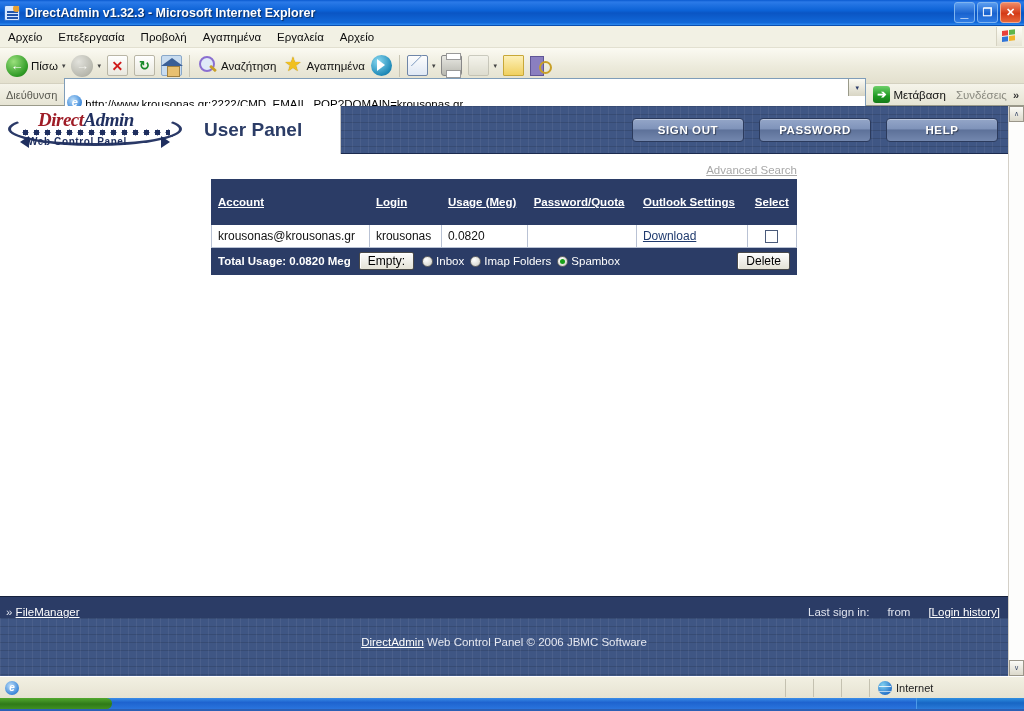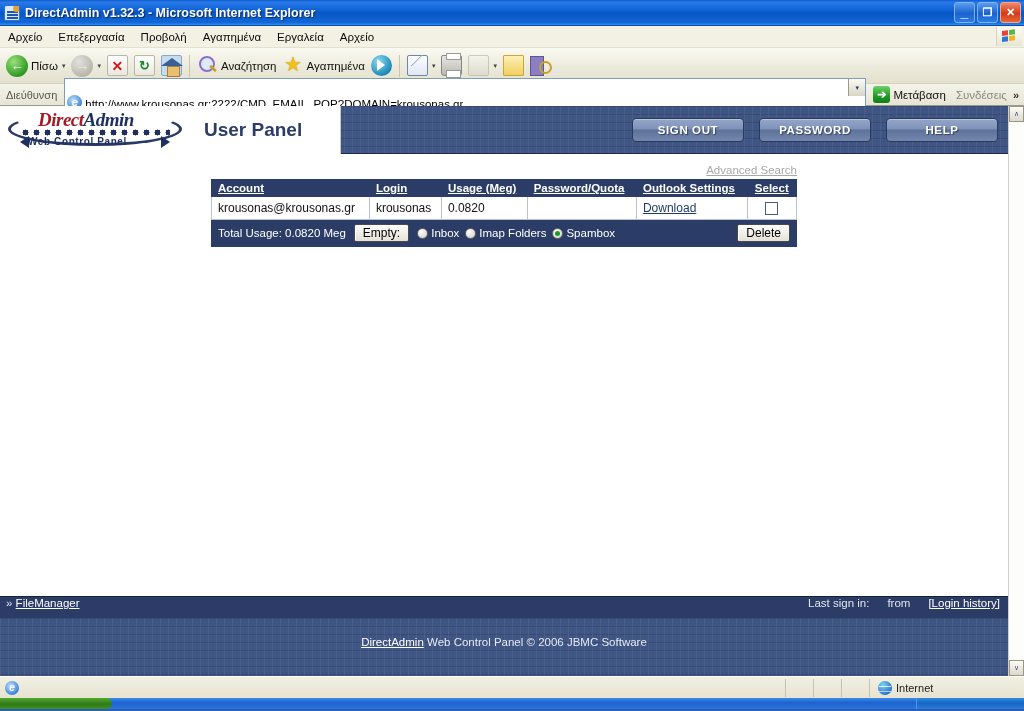--- a/index.html
+++ b/index.html
@@ -240,41 +240,41 @@
     font-size:12.5px; color:#1f3a6e; text-decoration:underline; cursor:pointer;
   }
   .tablewrap { width:586px; margin:10px auto 0; }
   .advsearch {
     text-align:right; font-size:11.5px; color:#a8a8a8; text-decoration:underline;
     margin-bottom:3px; cursor:pointer;
   }
   table.da { border-collapse:collapse; width:100%; font-size:12px; }
   table.da th {
     background:#2b3c66; color:#fff; font-size:11.5px; font-weight:bold;
-    text-align:left; padding:2px 6px; border:1px solid #2b3c66;
+    text-align:left; padding:16px 6px; border:1px solid #2b3c66;
     white-space:nowrap;
   }
   table.da th span { text-decoration:underline; cursor:pointer;}
   table.da th.ctr { text-align:center; }
   table.da td {
     background:#fff; color:#111; padding:4px 6px;
     border:1px solid #b9c2d4; white-space:nowrap;
   }
   table.da td.ctr { text-align:center; }
   table.da td a { color:#1f3a6e; text-decoration:underline; cursor:pointer;}
   .cb {
     width:13px;height:13px;border:1px solid #4a5a7a;background:#fff;
     display:inline-block; vertical-align:middle; cursor:pointer;
   }
   .totalbar {
     background:#2b3c66; color:#fff; font-size:11.5px;
     display:flex; align-items:center; gap:8px;
     padding:4px 6px; border:1px solid #2b3c66; border-top:none;
   }
-  .totalbar .tl { flex:0 0 auto; }
+  .totalbar .tl { flex:0 0 auto;font-weight:bold; }
   .totalbar .spacer { flex:1; }
   .btn3d {
     background:linear-gradient(to bottom,#fdfdfd,#e4e2d6);
     border:1px solid #4a4a4a; border-radius:2px;
     padding:1px 8px; font-size:12px; color:#000; cursor:pointer;
     box-shadow: inset 1px 1px 0 #fff;
     font-family:"Liberation Sans", sans-serif;
   }
   .radio {
     width:11px;height:11px;border-radius:50%;
@@ -284,21 +284,21 @@
   }
   .radio.on::after{
     content:""; position:absolute; left:2px; top:2px; width:5px; height:5px;
     border-radius:50%; background:#17a017;
   }
   .rlbl { margin-left:3px; margin-right:6px; }
   .rgrp { display:inline-flex; align-items:center; }
 
   .footer-links {
     height:22px; background:#2b3c66;
-    display:flex; align-items:flex-start; justify-content:space-between;
+    display:flex; align-items:flex-end; justify-content:space-between;
     padding:0 8px 0 6px; color:#dfe3ee; font-size:11.5px;
     border-top:1px solid #16213d;
   }
   .footer-links a { color:#fff; text-decoration:underline; cursor:pointer;}
   .footer-links .sgn { display:flex; gap:18px; align-items:center;}
   .footer-bottom {
     height:58px;
     display:flex; align-items:flex-start; justify-content:center;
     padding-top:18px;
     color:#e6e9f2; font-size:11.5px;

